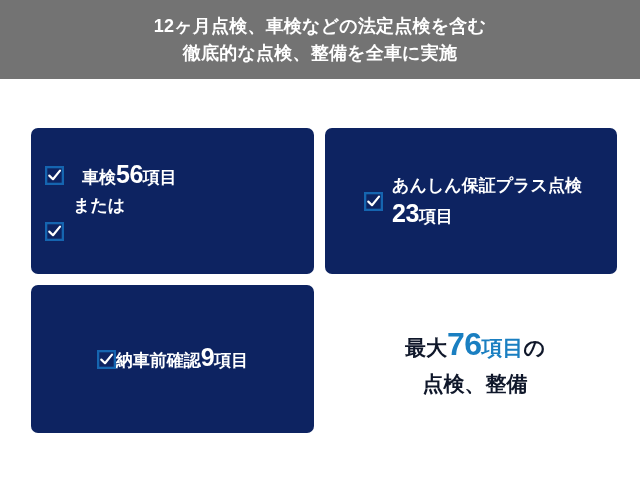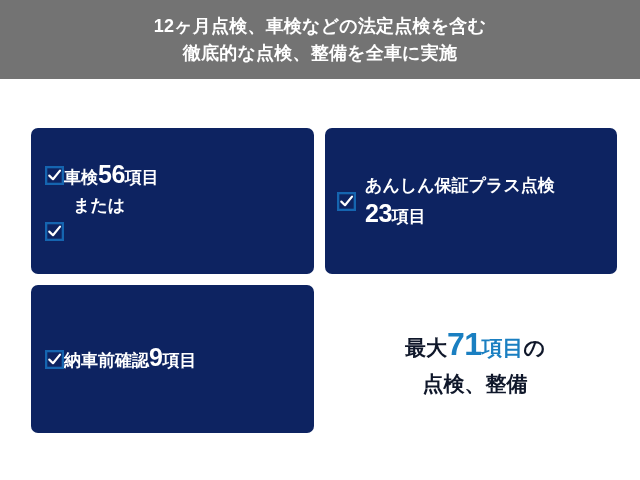--- a/index.html
+++ b/index.html
@@ -41,20 +41,21 @@
     letter-spacing: 0.2px;
     white-space: nowrap;
   }
 
   
   .card {
     position: absolute;
     background: #0d2361;
     border-radius: 7px;
     box-sizing: border-box;
+    justify-content: center;
   }
   .card-a {
     left: 31px;
     top: 128px;
     width: 283px;
     height: 146px;
     padding: 0 14px;
     display: flex;
     flex-direction: column;
     justify-content: center;
@@ -85,21 +86,21 @@
     flex: 0 0 19px;
     position: relative;
     display: inline-block;
   }
   .check-icon svg { display: block; }
 
   
   .row {
     display: flex;
     align-items: center;
-    gap: 0;
+    gap: 18px;
     color: #ffffff;
     white-space: nowrap;
   }
   .row + .row { margin-top: 4px; }
 
   .txt {
     font-weight: bold;
     font-size: 17px;
     line-height: 24px;
     color: #ffffff;
@@ -224,20 +225,20 @@
         <path d="M4.3 9.6 L8 13.2 L15 4.6" fill="none" stroke="#ffffff" stroke-width="2.2" stroke-linecap="round" stroke-linejoin="round"></path>
       </svg>
     </span>
     <span style="white-space:nowrap;">
       <span class="txt">納車前確認</span><span class="num">9</span><span class="txt">項目</span>
     </span>
   </div>
 
   <div class="summary">
     <div class="summary-line">
-      <span class="sum-txt">最大</span><span class="sum-num">71</span><span class="sum-unit">項目</span><span class="sum-txt">の</span>
+      <span class="sum-txt">最大</span><span class="sum-num">76</span><span class="sum-unit">項目</span><span class="sum-txt">の</span>
     </div>
     <div class="summary-line">
       <span class="sum-txt">点検、整備</span>
     </div>
   </div>
 
 </div>
 
 </body></html>

